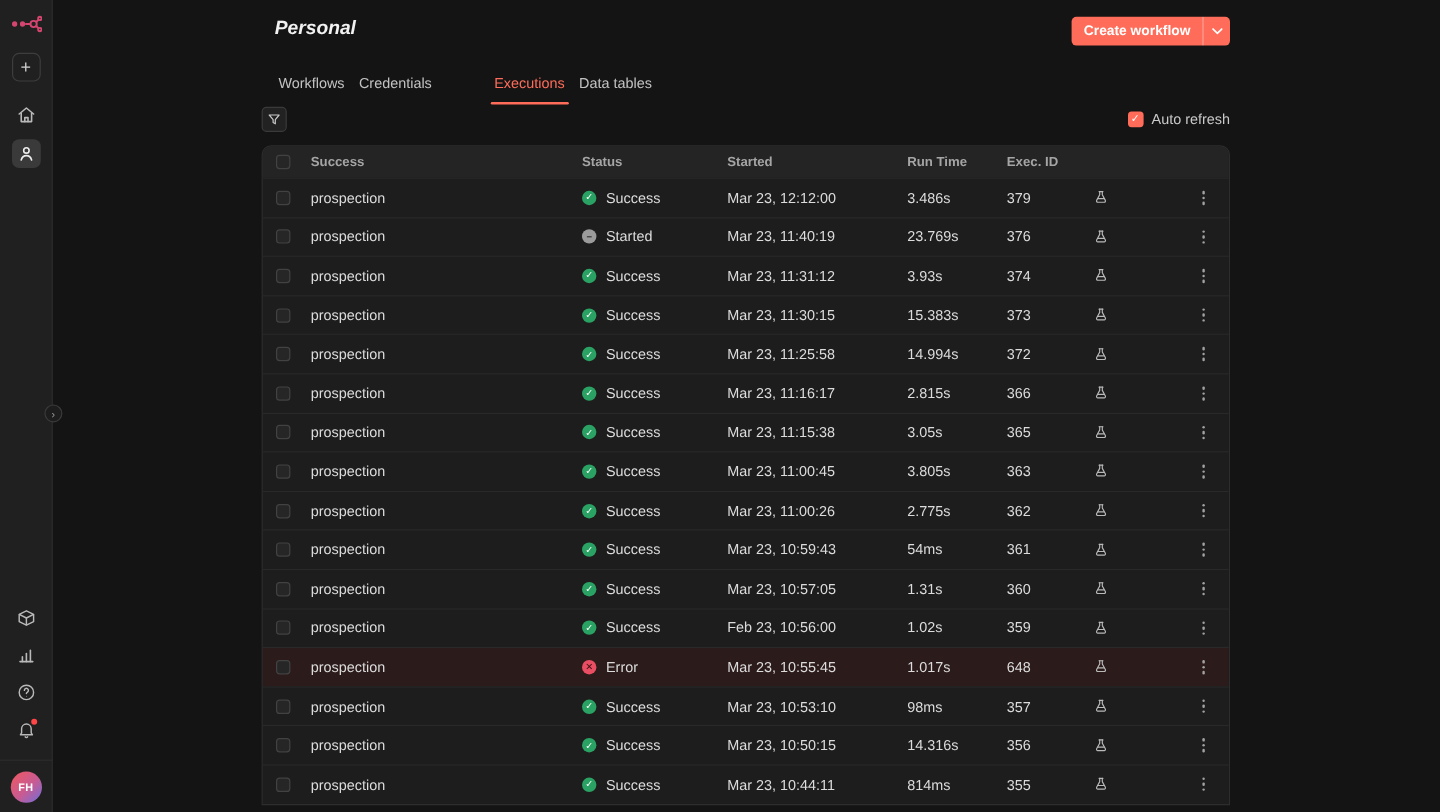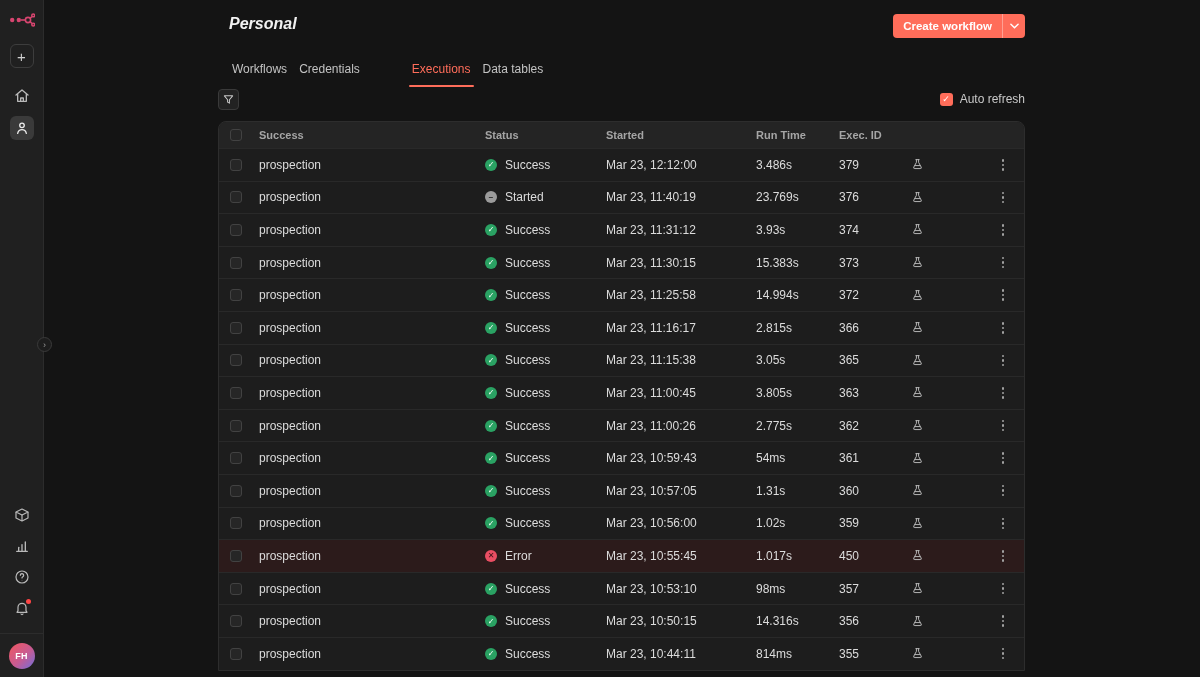--- a/index.html
+++ b/index.html
@@ -577,21 +577,21 @@
   </div>
           <div class="trow">
     <div class="cell-check">
       <span class="checkbox"></span>
     </div>
     <div>prospection</div>
     <div class="cell-status">
       <span class="status-dot dot-success">✓</span>
       <span>Success</span>
     </div>
-    <div>Mar 23, 10:56:00</div>
+    <div>Feb 23, 10:56:00</div>
     <div>1.02s</div>
     <div>359</div>
     <div class="cell-flask">
       <span class="flask-btn">
         <svg viewBox="0 0 24 24" width="13" height="13" fill="none" stroke="currentColor" stroke-width="1.8" stroke-linecap="round" stroke-linejoin="round">
           <path d="M9 3 h6"></path>
           <path d="M10 3 v5 L5.3 16.6 A2 2 0 0 0 7.1 19.5 h9.8 a2 2 0 0 0 1.8 -2.9 L14 8 V3"></path>
           <path d="M7.5 14 h9"></path>
         </svg>
       </span>
@@ -608,21 +608,21 @@
     <div class="cell-check">
       <span class="checkbox"></span>
     </div>
     <div>prospection</div>
     <div class="cell-status">
       <span class="status-dot dot-error">✕</span>
       <span>Error</span>
     </div>
     <div>Mar 23, 10:55:45</div>
     <div>1.017s</div>
-    <div>450</div>
+    <div>648</div>
     <div class="cell-flask">
       <span class="flask-btn">
         <svg viewBox="0 0 24 24" width="13" height="13" fill="none" stroke="currentColor" stroke-width="1.8" stroke-linecap="round" stroke-linejoin="round">
           <path d="M9 3 h6"></path>
           <path d="M10 3 v5 L5.3 16.6 A2 2 0 0 0 7.1 19.5 h9.8 a2 2 0 0 0 1.8 -2.9 L14 8 V3"></path>
           <path d="M7.5 14 h9"></path>
         </svg>
       </span>
     </div>
     <div class="cell-dots">

